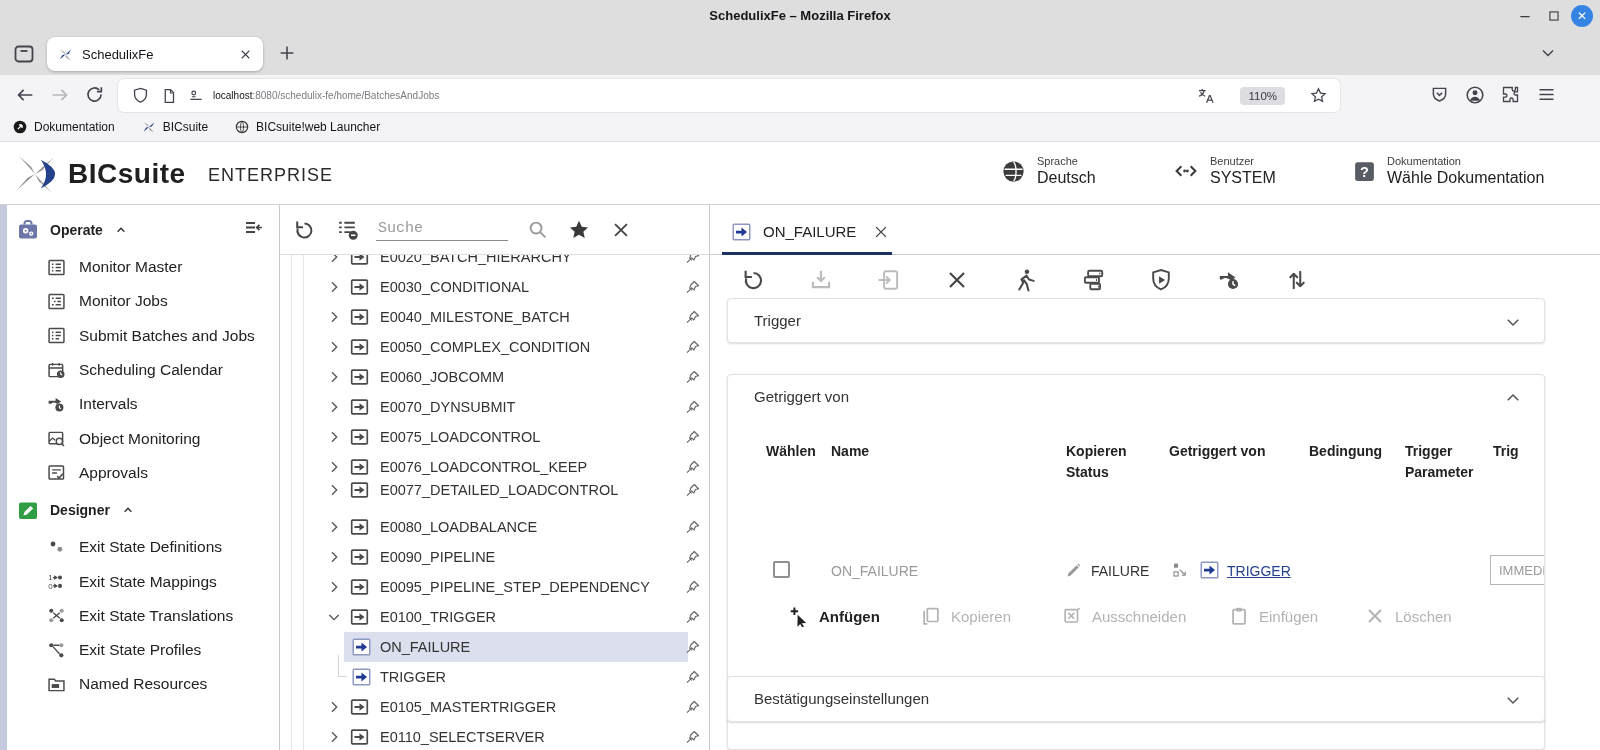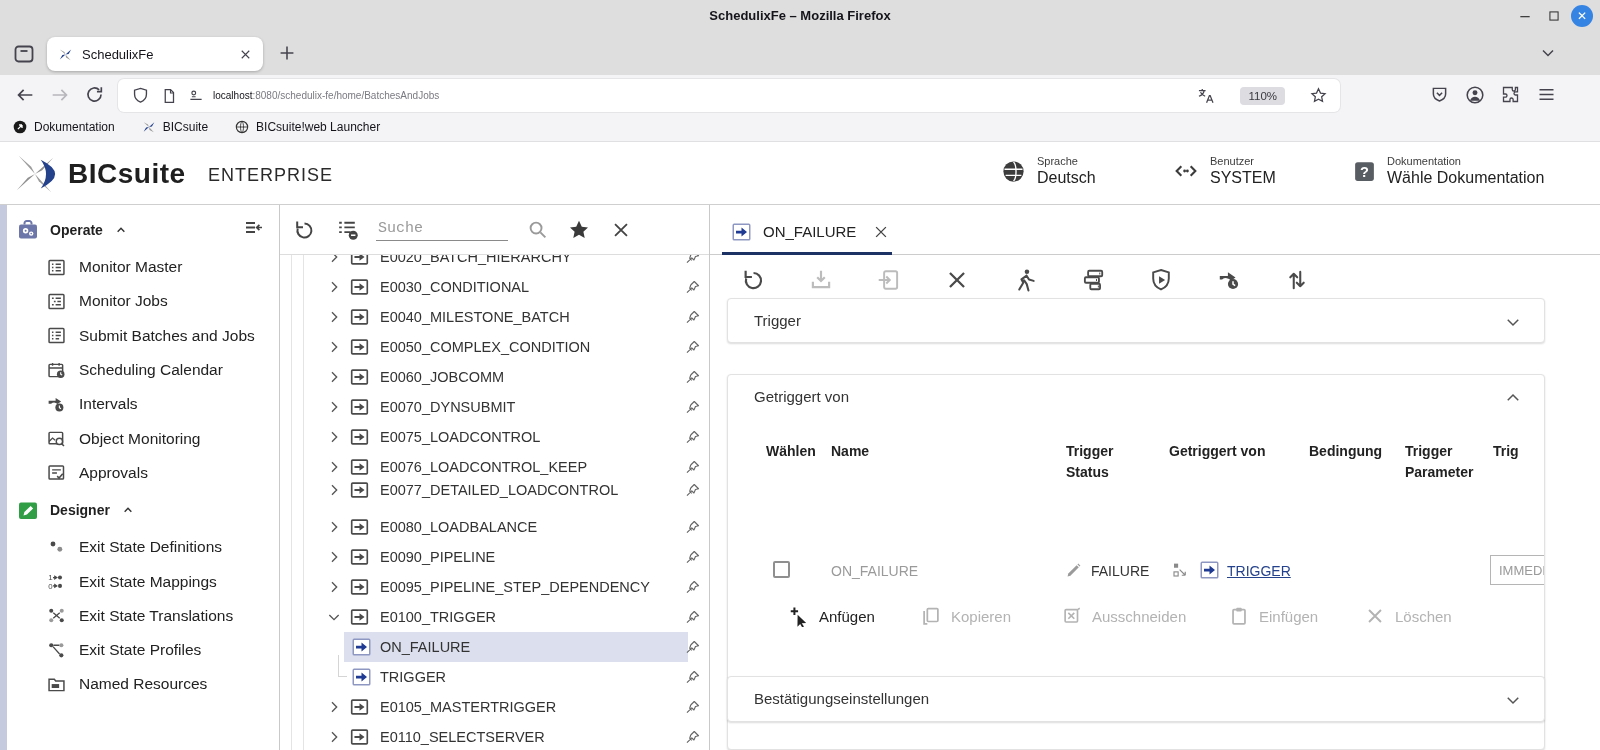--- a/index.html
+++ b/index.html
@@ -984,21 +984,21 @@
     <div class="card" style="top:169px;height:376px">
       <span class="ctitle">Getriggert von</span>
       <span class="ic cchev">
         <svg viewBox="0 0 24 24">
             <path d="M5 15l7-7 7 7" fill="none" stroke="currentColor" stroke-width="2"></path>
           </svg>
         </span>
       <div id="grid-header">
           <div class="gh" style="left: 38px; top: 66px; width: 58px;">Wählen</div>
           <div class="gh" style="left: 103px; top: 66px; width: 225px;">Name</div>
-          <div class="gh" style="left: 338px; top: 66px; width: 92px;">Trigger Status</div>
+          <div class="gh" style="left: 338px; top: 66px; width: 92px;">Kopieren Status</div>
           <div class="gh" style="left: 441px; top: 66px; width: 132px;">Getriggert von</div>
           <div class="gh" style="left: 581px; top: 66px; width: 90px;">Bedingung</div>
           <div class="gh" style="left: 677px; top: 66px; width: 82px;">Trigger Parameter</div>
           <div class="gh" style="left: 765px; top: 66px; width: 55px;">Trig</div>
         </div>
 
       <div>
         <span class="checkbox" style="left:45px;top:186px"></span>
         <span class="abs grow-name" style="left:103px;top:188px">ON_FAILURE</span>
         <span class="abs ic" style="left:336px;top:186px;width:19px;height:19px;color:#9a9a9a">
@@ -1019,21 +1019,21 @@
             <svg viewBox="0 0 24 24">
               <rect x="3" y="3.5" width="18" height="17" rx="1" fill="#fff" stroke="#8d97c2" stroke-width="1.6"></rect>
               <path d="M6 10.5h6V7l6 5-6 5v-3.5H6z" fill="#1f3a93"></path>
             </svg>
           </span>
         <a class="abs link" style="left:499px;top:188px" href="#">TRIGGER</a>
         <input class="trig-input" style="left: 762px; top: 180px;" value="IMMEDIATE">
       </div>
 
       <div id="grid-actions">
-          <div class="gbtn" style="left: 60px; top: 230px;">
+          <div class="gbtn" style="left: 60px; top: 230px; font-weight: bold;">
             <span class="ic" style="width: 22px; height: 22px;">
               <svg viewBox="0 0 24 24">
                 <path d="M7 2.8v8M3 6.8h8" stroke="currentColor" stroke-width="2.2" fill="none"></path>
                 <path d="M10.5 10.5l9.3 9-4.8.4 2.4 3.6-1.8 1.1-2.3-3.8-3 3z" fill="currentColor"></path>
               </svg>
             </span>
             <span>Anfügen</span>
           </div>
           <div class="gbtn dis" style="left: 192px; top: 230px;">
             <span class="ic" style="width: 22px; height: 22px;">

